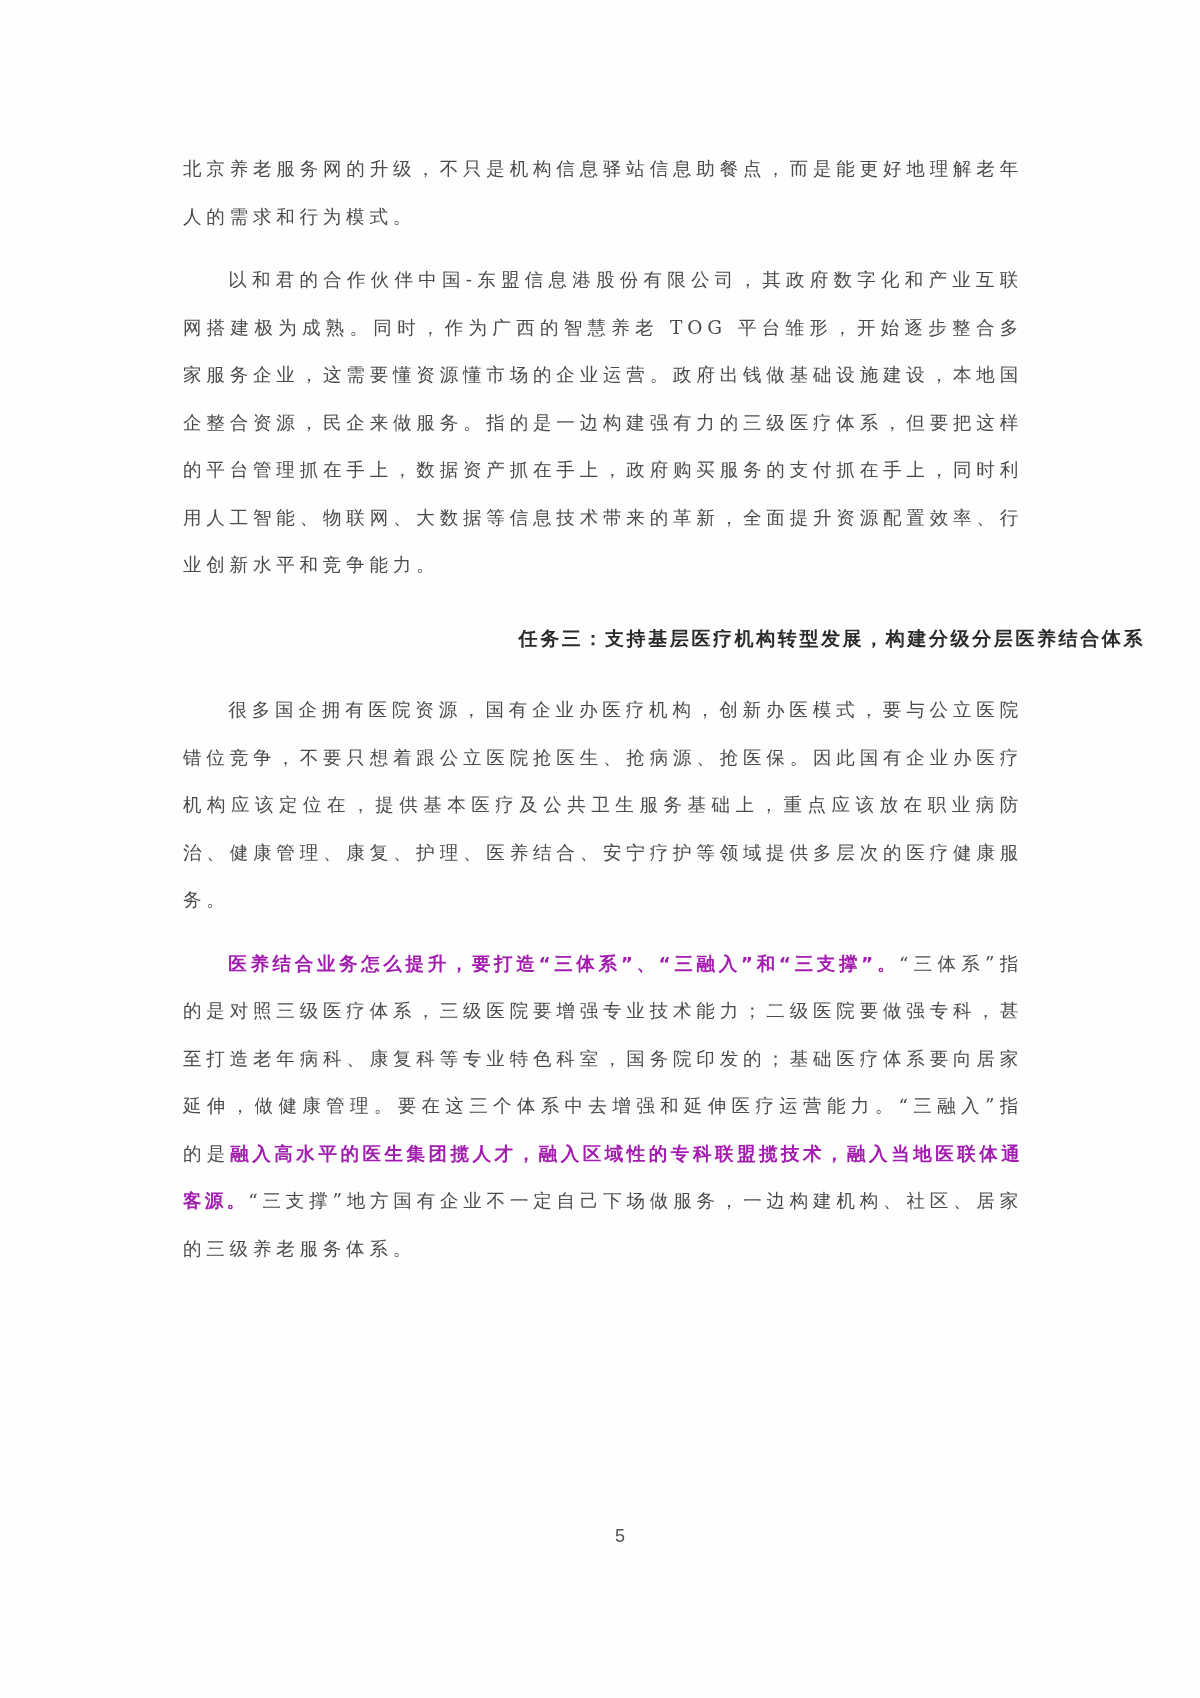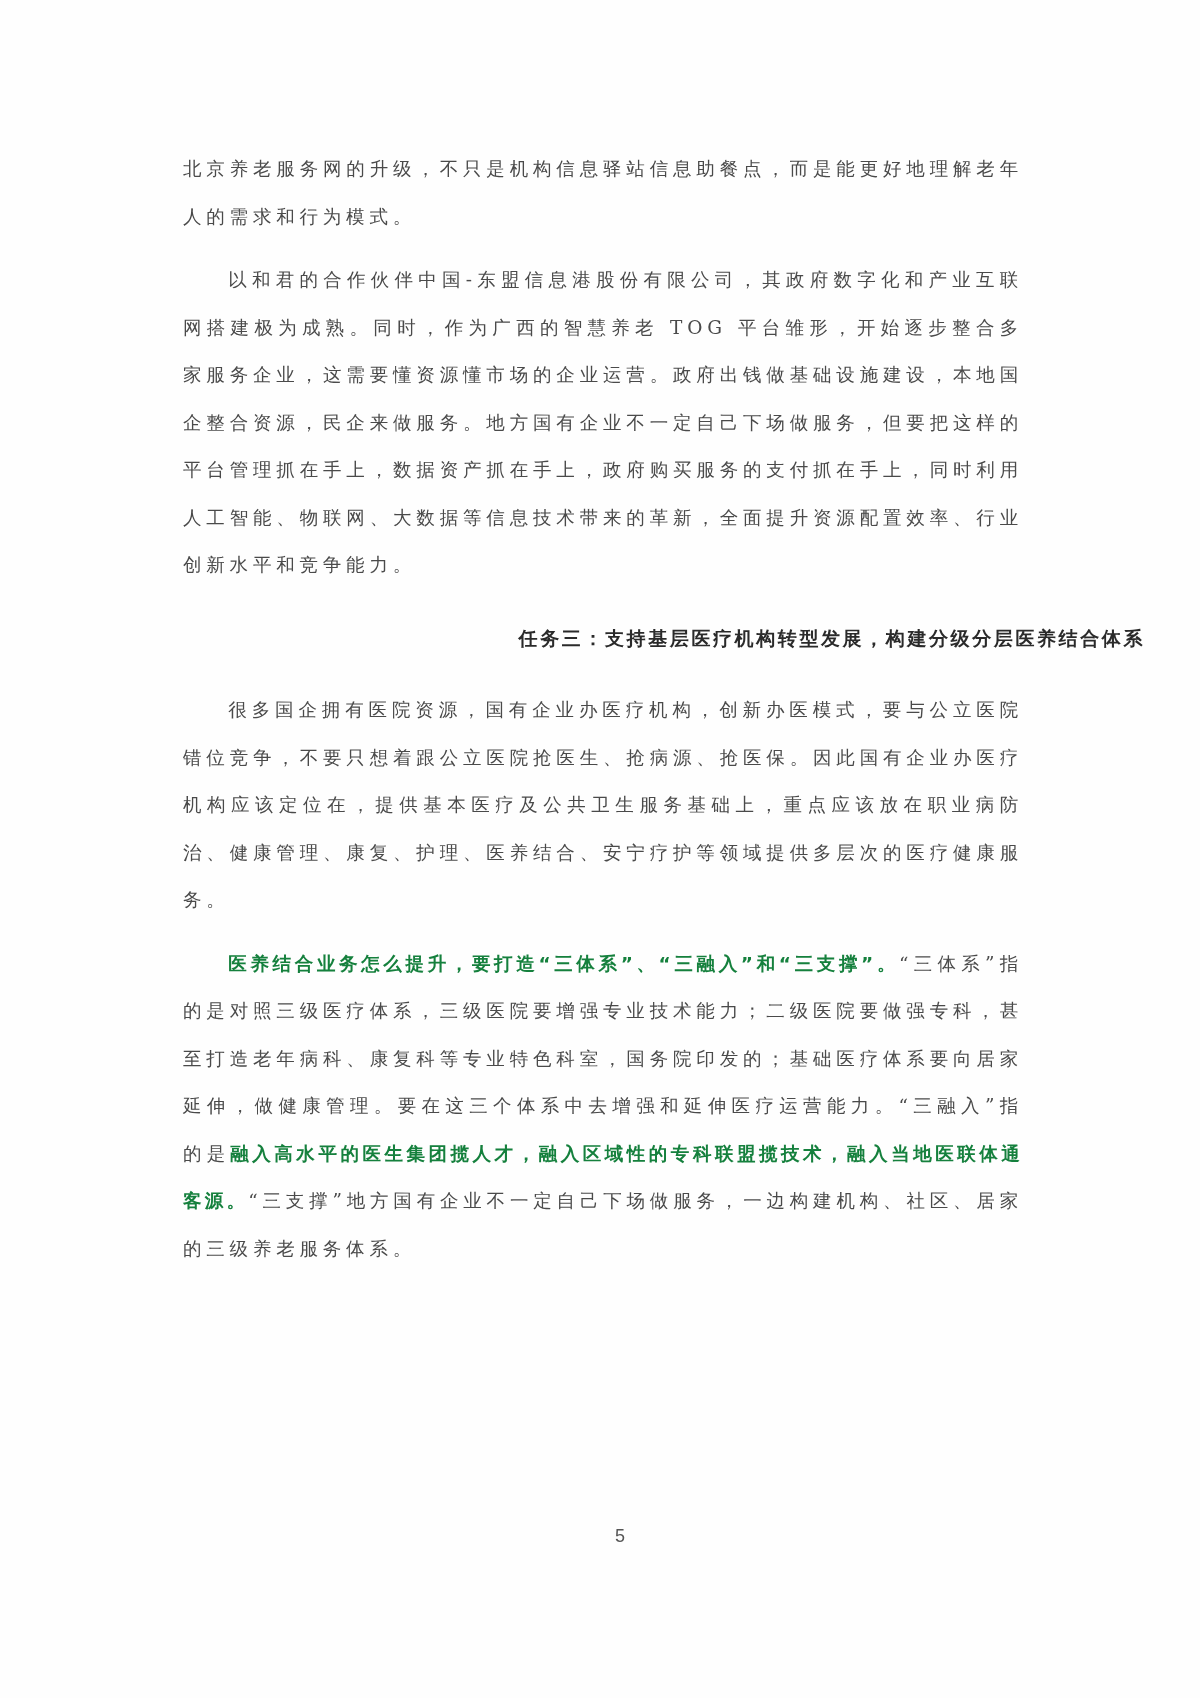--- a/index.html
+++ b/index.html
@@ -32,21 +32,21 @@
   }
   .para {
     margin: 0;
     text-align: justify;
     text-indent: 2.45em;
   }
   .para.no-indent { text-indent: 0; }
   .b {
     font-family: "DejaVu Sans", "Liberation Sans", sans-serif;
     font-weight: bold;
-    color: #15803d;
+    color: #a21caf;
     letter-spacing: 3.2px;
   }
   .heading {
     position: absolute;
     left: 0;
     width: 1145px;
     top: 626px;
     text-align: right;
     font-family: "DejaVu Sans", "Liberation Sans", sans-serif;
     font-weight: bold;
@@ -66,21 +66,21 @@
     color: #555555;
   }
 </style>
 </head>
 <body>
 
 <div class="page">
 
   <div class="body-text" style="top:145px;">
     <p class="para no-indent">北京养老服务网的升级，不只是机构信息驿站信息助餐点，而是能更好地理解老年人的需求和行为模式。</p>
-    <p class="para" style="margin-top:16px;">以和君的合作伙伴中国-东盟信息港股份有限公司，其政府数字化和产业互联网搭建极为成熟。同时，作为广西的智慧养老 TOG 平台雏形，开始逐步整合多家服务企业，这需要懂资源懂市场的企业运营。政府出钱做基础设施建设，本地国企整合资源，民企来做服务。地方国有企业不一定自己下场做服务，但要把这样的平台管理抓在手上，数据资产抓在手上，政府购买服务的支付抓在手上，同时利用人工智能、物联网、大数据等信息技术带来的革新，全面提升资源配置效率、行业创新水平和竞争能力。</p>
+    <p class="para" style="margin-top:16px;">以和君的合作伙伴中国-东盟信息港股份有限公司，其政府数字化和产业互联网搭建极为成熟。同时，作为广西的智慧养老 TOG 平台雏形，开始逐步整合多家服务企业，这需要懂资源懂市场的企业运营。政府出钱做基础设施建设，本地国企整合资源，民企来做服务。指的是一边构建强有力的三级医疗体系，但要把这样的平台管理抓在手上，数据资产抓在手上，政府购买服务的支付抓在手上，同时利用人工智能、物联网、大数据等信息技术带来的革新，全面提升资源配置效率、行业创新水平和竞争能力。</p>
   </div>
 
   <h2 class="heading">任务三：支持基层医疗机构转型发展，构建分级分层医养结合体系</h2>
 
   <div class="body-text" style="top:670px;">
     <p class="para" style="margin-top:16px;">很多国企拥有医院资源，国有企业办医疗机构，创新办医模式，要与公立医院错位竞争，不要只想着跟公立医院抢医生、抢病源、抢医保。因此国有企业办医疗机构应该定位在，提供基本医疗及公共卫生服务基础上，重点应该放在职业病防治、健康管理、康复、护理、医养结合、安宁疗护等领域提供多层次的医疗健康服务。</p>
     <p class="para" style="margin-top:16px;"><span class="b">医养结合业务怎么提升，要打造“三体系”、“三融入”和“三支撑”。</span><span>“三体系”指的是对照三级医疗体系，三级医院要增强专业技术能力；二级医院要做强专科，甚至打造老年病科、康复科等专业特色科室，国务院印发的；基础医疗体系要向居家延伸，做健康管理。要在这三个体系中去增强和延伸医疗运营能力。“三融入”指的是</span><span class="b">融入高水平的医生集团揽人才，融入区域性的专科联盟揽技术，融入当地医联体通客源。</span><span>“三支撑”地方国有企业不一定自己下场做服务，一边构建机构、社区、居家的三级养老服务体系。</span></p>
   </div>
 
   <div class="page-number">5</div>

